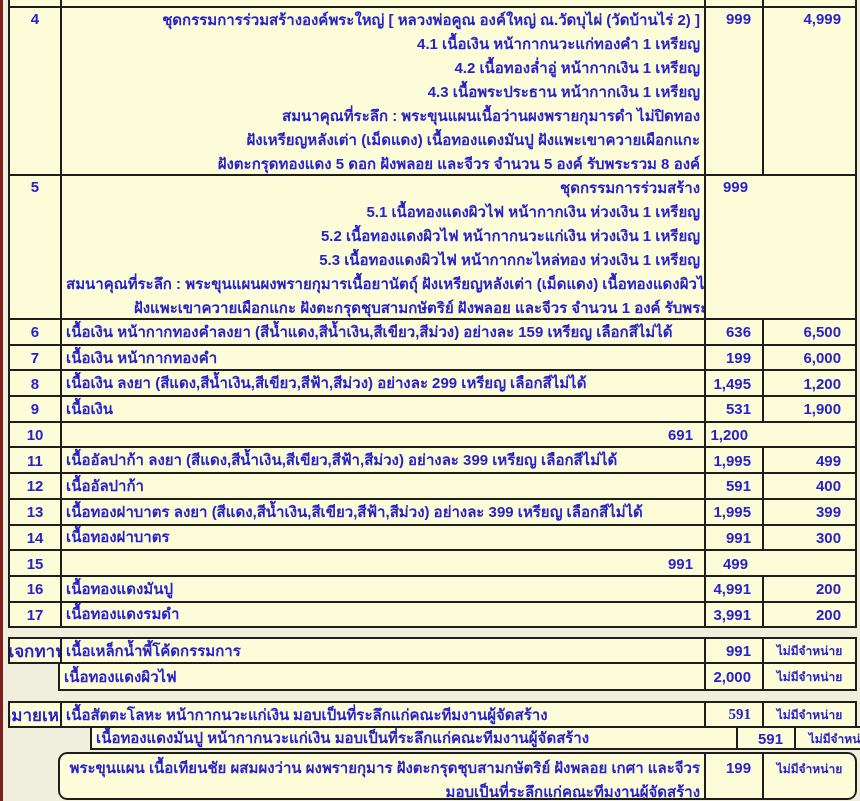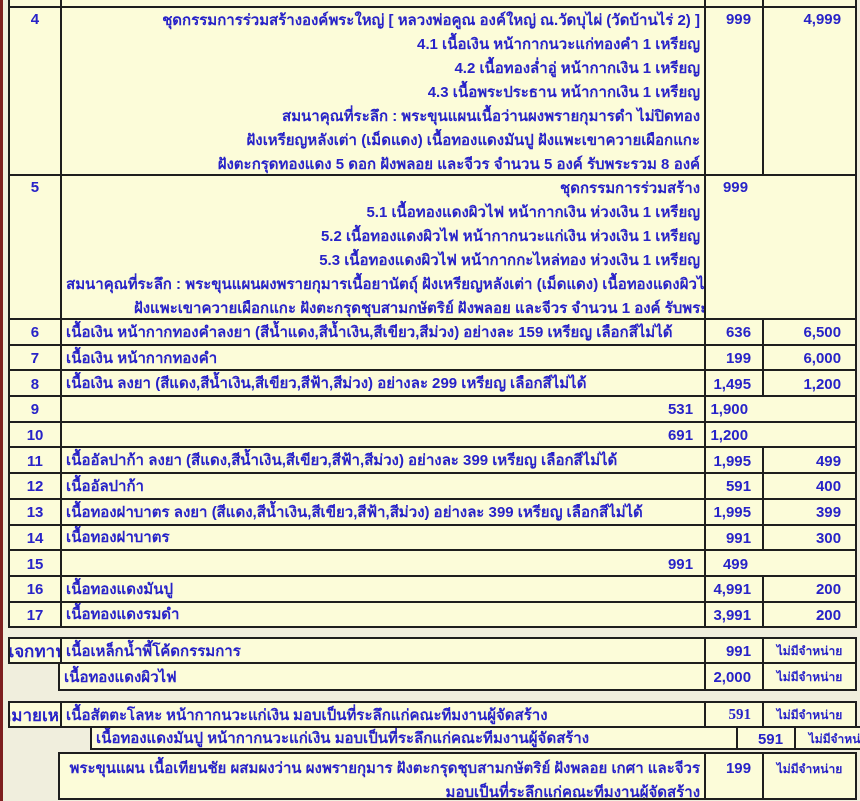--- a/index.html
+++ b/index.html
@@ -131,20 +131,21 @@
       <div class="cell p2">6,000</div>
     </div>
     <div class="row single">
       <div class="cell num">8</div>
       <div class="cell desc center">เนื้อเงิน  ลงยา  (สีแดง,สีน้ำเงิน,สีเขียว,สีฟ้า,สีม่วง)  อย่างละ  299  เหรียญ  เลือกสีไม่ได้</div>
       <div class="cell p1">1,495</div>
       <div class="cell p2">1,200</div>
     </div>
     <div class="row single">
       <div class="cell num">9</div>
+      <div class="cell desc center">เนื้อเงิน</div>
       <div class="cell p1">531</div>
       <div class="cell p2">1,900</div>
     </div>
     <div class="row single">
       <div class="cell num">10</div>
       <div class="cell p1">691</div>
       <div class="cell p2">1,200</div>
     </div>
     <div class="row single">
       <div class="cell num">11</div>
@@ -205,21 +206,21 @@
     <div class="cell label-cell">หมายเหตุ</div>
     <div class="cell desc center">เนื้อสัตตะโลหะ  หน้ากากนวะแก่เงิน  มอบเป็นที่ระลึกแก่คณะทีมงานผู้จัดสร้าง</div>
     <div class="cell p1">591</div>
     <div class="cell nfs">ไม่มีจำหน่าย</div>
   </div>
   <div class="sec-row sec-offset" style="top:726px;height:24px;margin-left:32px;">
     <div class="cell desc center">เนื้อทองแดงมันปู  หน้ากากนวะแก่เงิน  มอบเป็นที่ระลึกแก่คณะทีมงานผู้จัดสร้าง</div>
     <div class="cell p1">591</div>
     <div class="cell nfs">ไม่มีจำหน่าย</div>
   </div>
-  <div class="sec-row sec-offset" style="top:752px;height:48px;">
+  <div class="sec-row sec-offset" style="top:752px;height:48px;border-radius:9px;">
     <div class="cell desc two-line">
       <div class="line">พระขุนแผน  เนื้อเทียนชัย  ผสมผงว่าน  ผงพรายกุมาร    ฝังตะกรุดชุบสามกษัตริย์  ฝังพลอย  เกศา  และจีวร</div>
       <div class="line">มอบเป็นที่ระลึกแก่คณะทีมงานผู้จัดสร้าง</div>
     </div>
     <div class="cell p1 top" style="padding-top:5px;">199</div>
     <div class="cell nfs top">ไม่มีจำหน่าย</div>
   </div>
 </div>
 
 </body></html>

